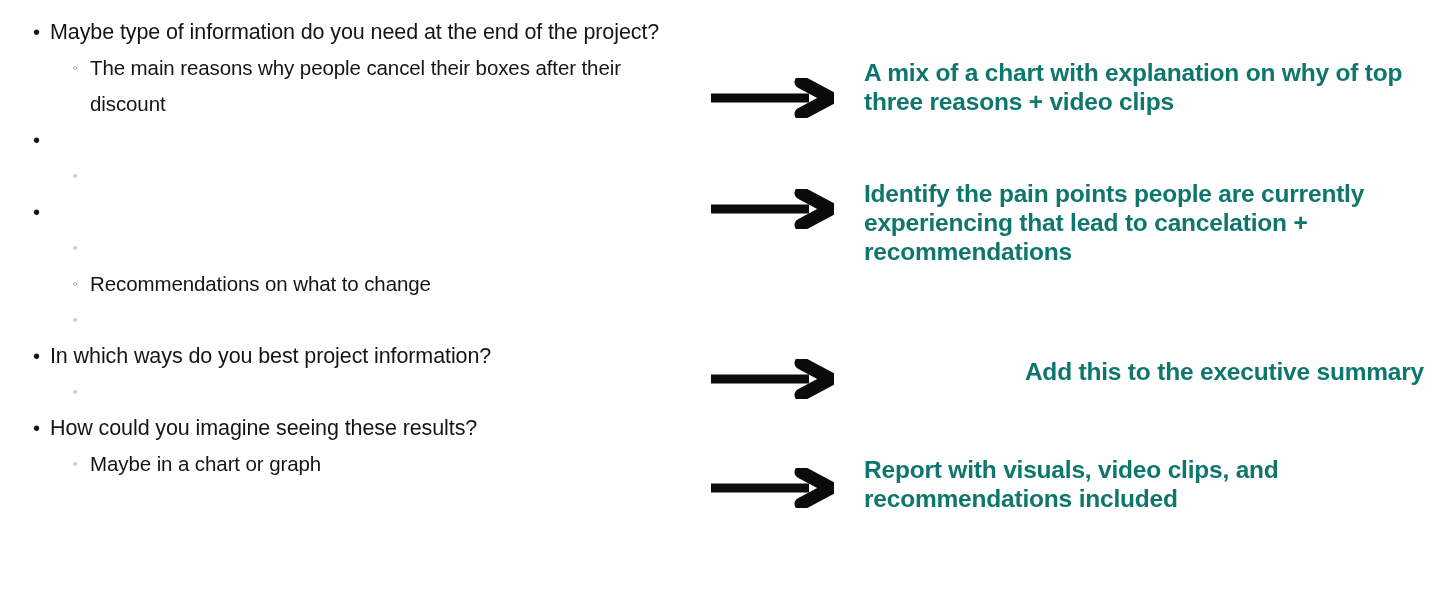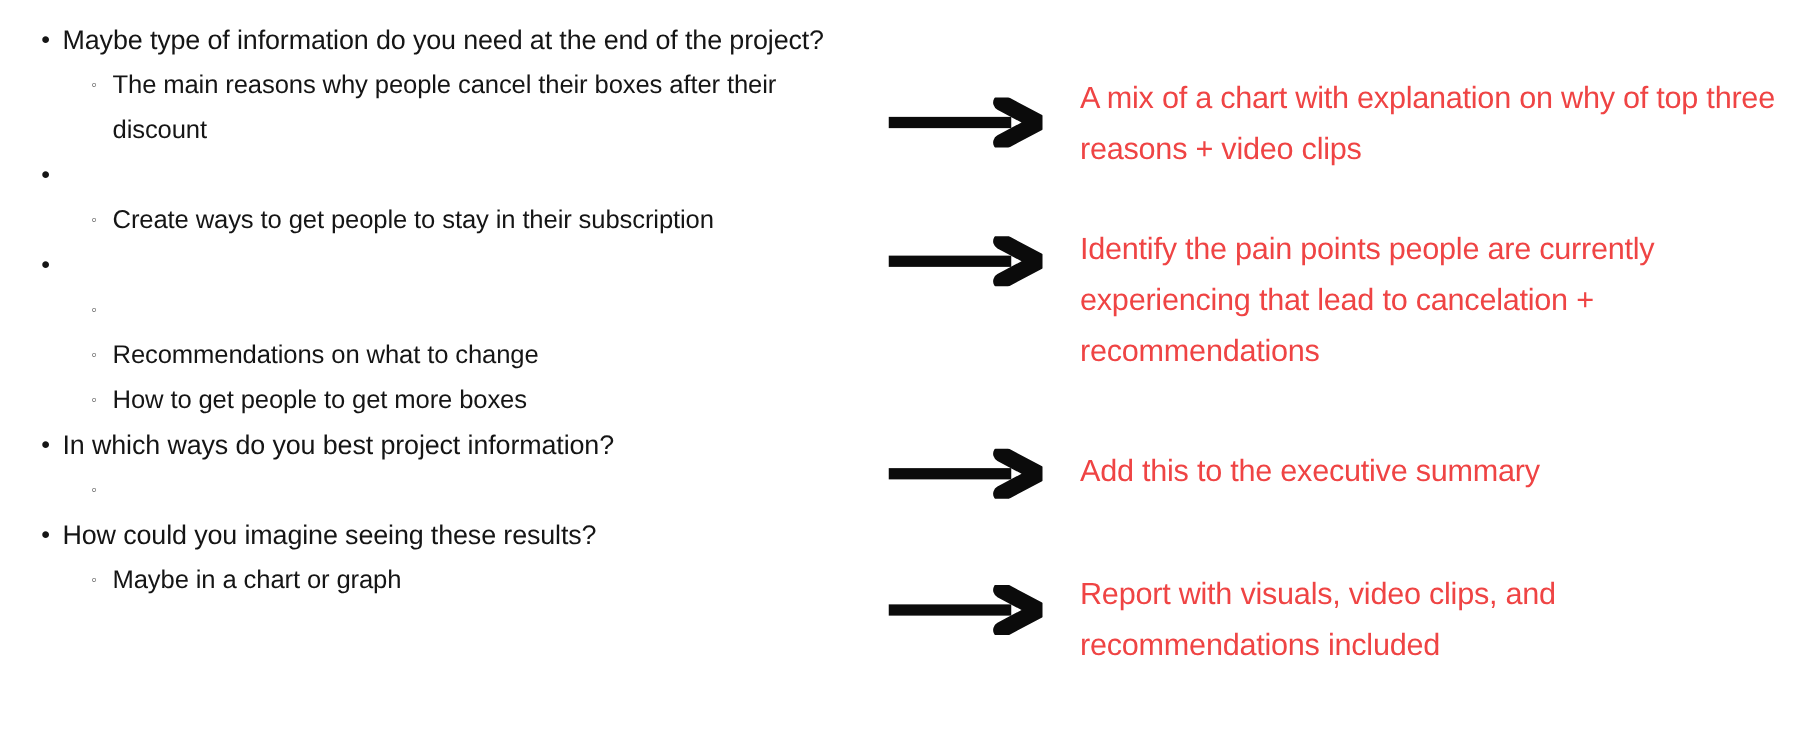--- a/index.html
+++ b/index.html
@@ -87,24 +87,25 @@
   .arrow-svg {
     display: block;
     width: 125px;
     height: 40px;
   }
 
   .answer-text {
     position: absolute;
     left: 864px;
     font-size: 24.5px;
-    line-height: 41px;
+    line-height: 29px;
     letter-spacing: -0.2px;
-    color: #ef4444;
+    color: #0f766e;
     width: 560px;
+    font-weight: bold;
   }
 </style>
 </head>
 <body>
 
 <div id="slide">
 
   <div id="outline">
 
     <div class="outline-item lvl1">
@@ -116,39 +117,37 @@
       <span class="bullet-circle">◦</span>
       <span class="outline-text">The main reasons why people cancel their boxes after their discount</span>
     </div>
 
     <div class="outline-item lvl1">
       <span class="bullet-dot">•</span>
     </div>
 
     <div class="outline-item lvl2">
       <span class="bullet-circle">◦</span>
-      <span class="outline-text">Create ways to get people to stay in their subscription</span>
     </div>
 
     <div class="outline-item lvl1">
       <span class="bullet-dot">•</span>
     </div>
 
     <div class="outline-item lvl2">
       <span class="bullet-circle">◦</span>
     </div>
 
     <div class="outline-item lvl2">
       <span class="bullet-circle">◦</span>
       <span class="outline-text">Recommendations on what to change</span>
     </div>
 
     <div class="outline-item lvl2">
       <span class="bullet-circle">◦</span>
-      <span class="outline-text">How to get people to get more boxes</span>
     </div>
 
     <div class="outline-item lvl1">
       <span class="bullet-dot">•</span>
       <span class="outline-text">In which ways do you best project information?</span>
     </div>
 
     <div class="outline-item lvl2">
       <span class="bullet-circle">◦</span>
     </div>
@@ -180,21 +179,21 @@
     </svg>
   </div>
   <div class="answer-text" style="top:179px;">Identify the pain points people are currently experiencing that lead to cancelation + recommendations</div>
 
   <div class="arrow-wrap" style="left:709px; top:359px;">
     <svg class="arrow-svg" viewBox="0 0 125 40" xmlns="http://www.w3.org/2000/svg" aria-hidden="true">
       <rect x="2" y="15.5" width="98" height="9" fill="#0b0b0b"></rect>
       <path d="M 92 4 L 122 20 L 92 36" fill="none" stroke="#0b0b0b" stroke-width="13" stroke-linecap="round" stroke-linejoin="round"></path>
     </svg>
   </div>
-  <div class="answer-text" style="top:357px;">Add this to the executive summary</div>
+  <div class="answer-text" style="top:357px;text-align:right;">Add this to the executive summary</div>
 
   <div class="arrow-wrap" style="left:709px; top:468px;">
     <svg class="arrow-svg" viewBox="0 0 125 40" xmlns="http://www.w3.org/2000/svg" aria-hidden="true">
       <rect x="2" y="15.5" width="98" height="9" fill="#0b0b0b"></rect>
       <path d="M 92 4 L 122 20 L 92 36" fill="none" stroke="#0b0b0b" stroke-width="13" stroke-linecap="round" stroke-linejoin="round"></path>
     </svg>
   </div>
   <div class="answer-text" style="top:455px;">Report with visuals, video clips, and recommendations included</div>
 
 </div>

